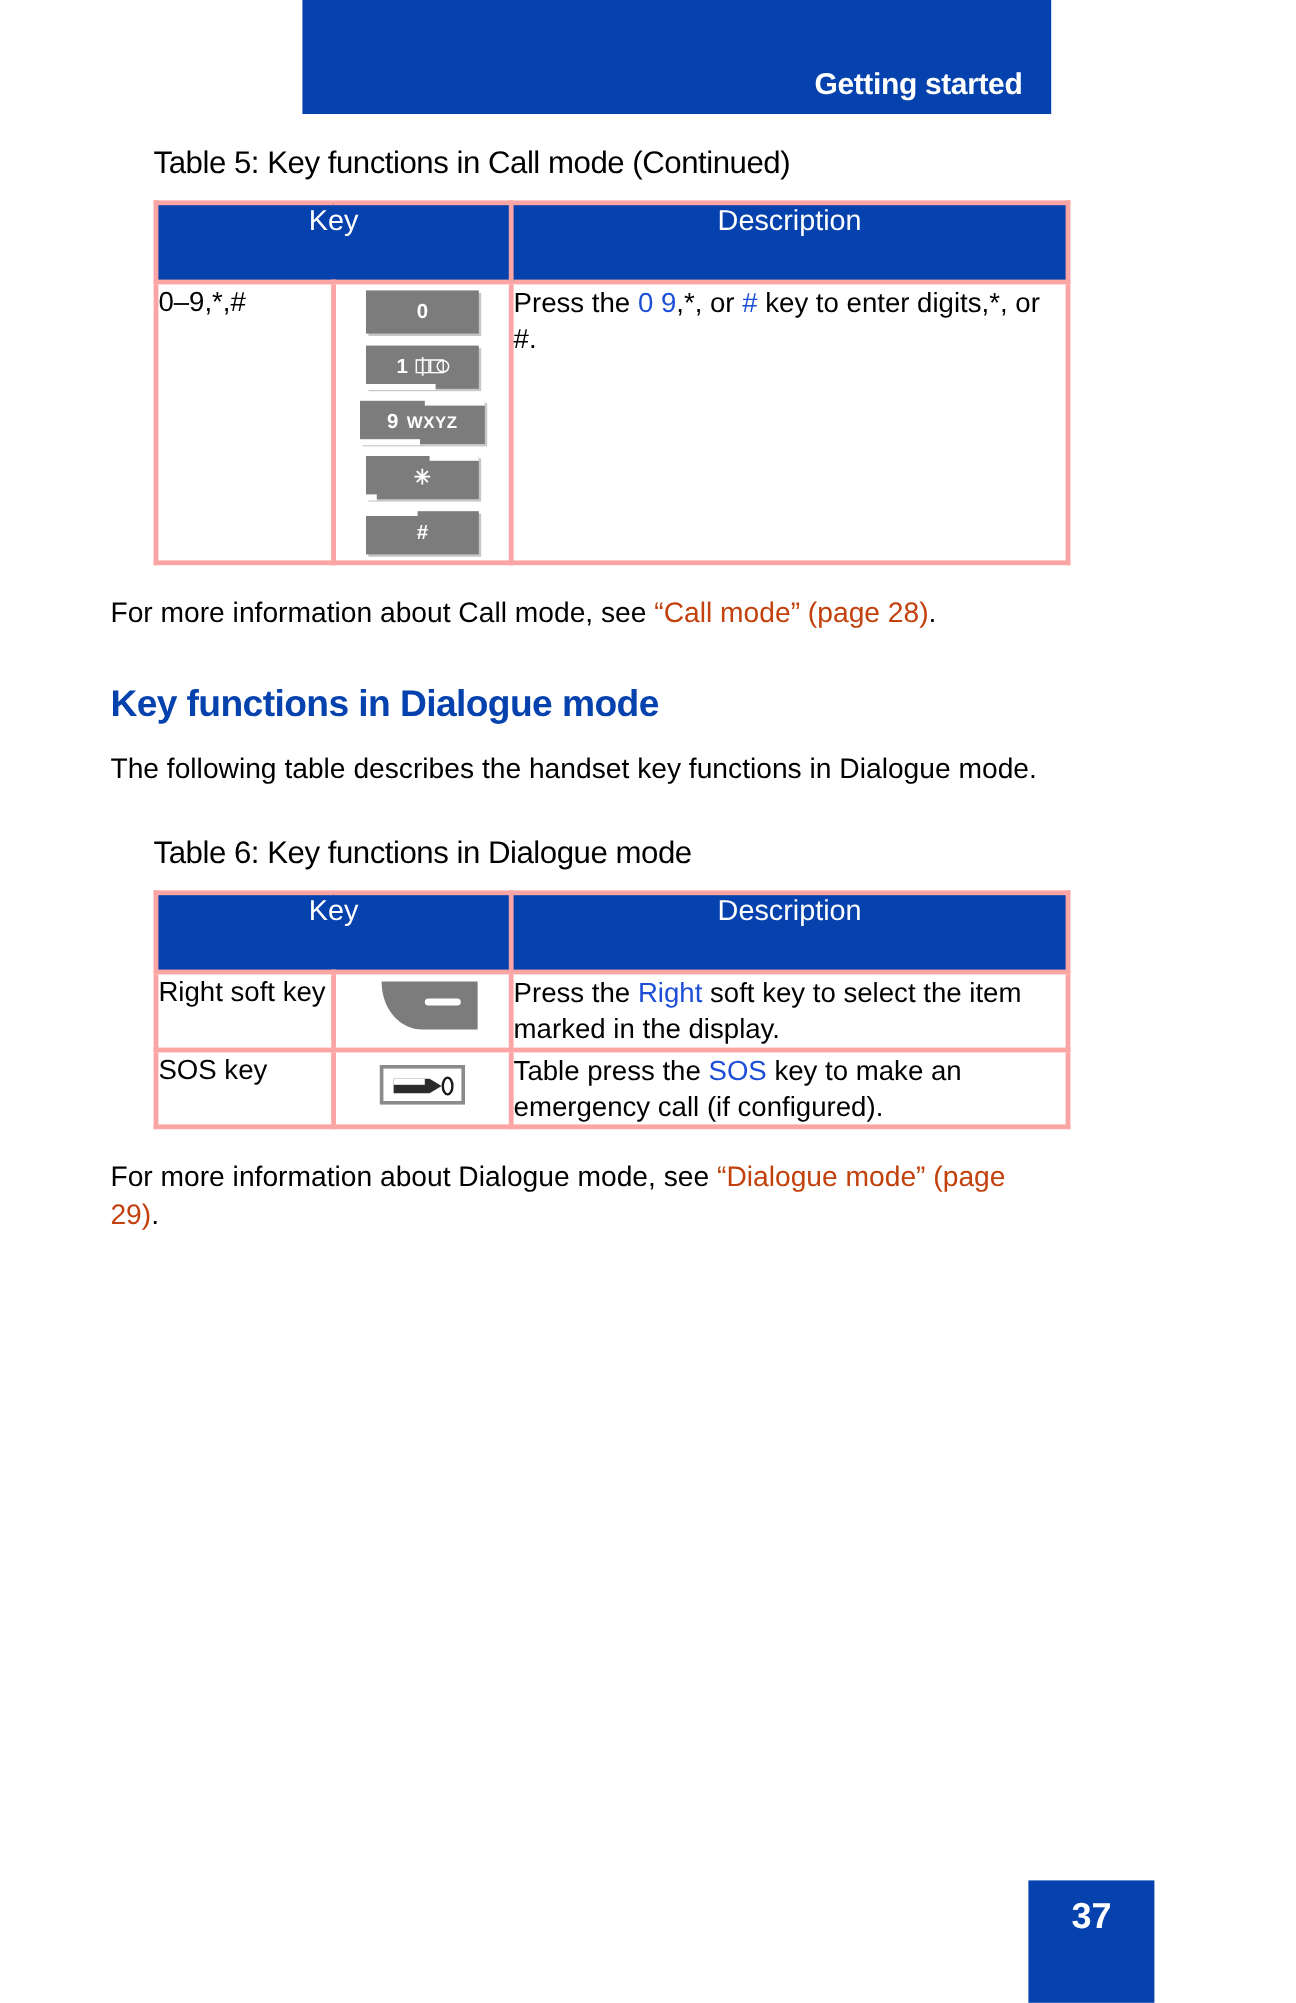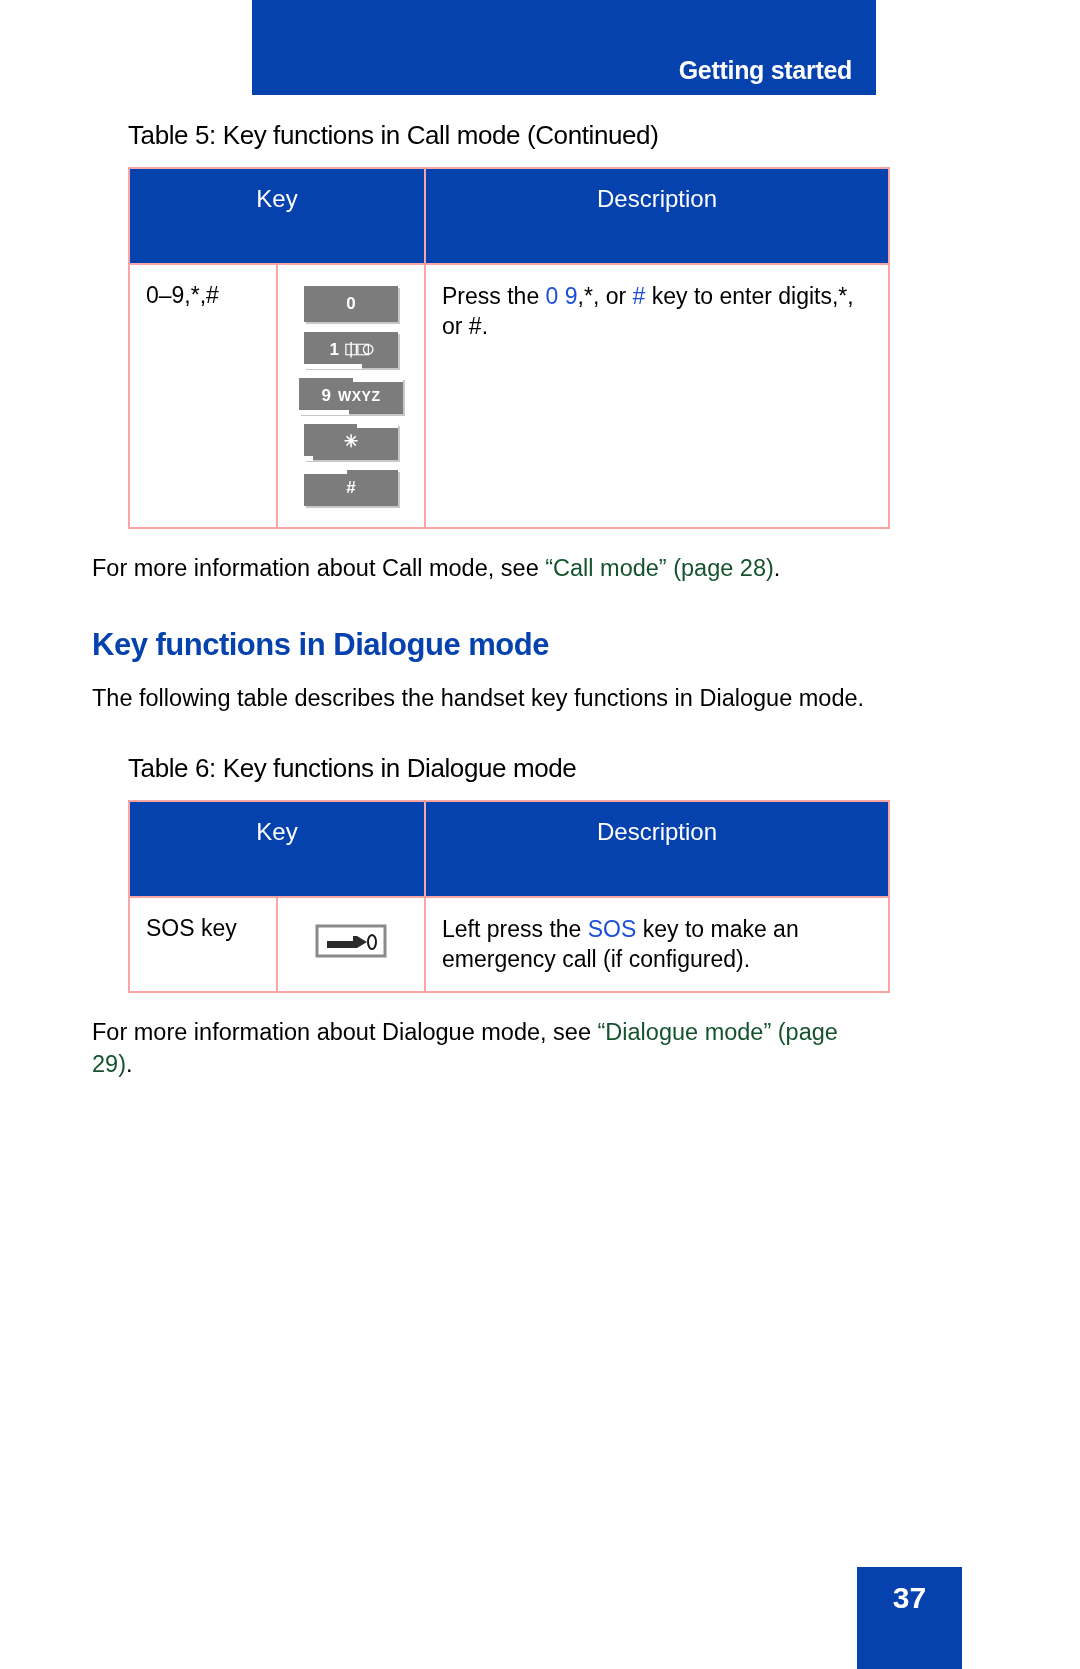--- a/index.html
+++ b/index.html
@@ -56,22 +56,22 @@
 
   
   table.doc-table {
     border-collapse: collapse;
     margin-left: 36px;
     width: 760px;
     table-layout: fixed;
   }
   table.doc-table td,
   table.doc-table th {
-    border: 2px solid #fca5a5;
-    padding: 16px;
+    border: 4px solid #fca5a5;
+    padding: 0;
     vertical-align: top;
   }
   .th-blue {
     background: #0642AD;
     color: #ffffff;
     font-size: 24px;
     font-weight: normal;
     text-align: center;
     height: 62px;
     vertical-align: middle;
@@ -95,21 +95,21 @@
   }
   .blue-text { color: #1C4ED8; }
 
   
   .para {
     font-size: 23.5px;
     line-height: 1.36;
     margin: 24px 0 0 0;
     width: 790px;
   }
-  .link-blue { color: #14532d; text-align: right; }
+  .link-blue { color: #c2410c; text-align: right; }
 
   
   .section-heading {
     color: #0642AD;
     font-size: 31px;
     font-weight: bold;
     letter-spacing: -0.5px;
     margin: 42px 0 20px 0;
   }
 
@@ -252,36 +252,50 @@
         <col style="width:148px">
         <col style="width:464px">
       </colgroup>
     <tbody>
         <tr>
       <th class="th-blue" colspan="2">Key</th>
       <th class="th-blue">Description</th>
     </tr>
 
 
+    <tr>
+      <td class="cell-key">Right soft key</td>
+      <td class="cell-img">
+        <span class="softkey-wrap">
+          <svg width="104" height="54" viewBox="0 0 104 54">
+            <path d="M98 6 H18 C18 30 34 46 52 46 H98 Z" fill="#7C7C7C"></path>
+            <rect x="54" y="20" width="30" height="6" rx="3" fill="#ffffff"></rect>
+          </svg>
+        </span>
+      </td>
+      <td class="cell-desc">
+        <span>Press the </span><span class="blue-text">Right</span><span> soft key to select the item marked in the display.</span>
+      </td>
+    </tr>
 
 
     <tr>
       <td class="cell-key">SOS key</td>
       <td class="cell-img">
         <span class="softkey-wrap">
           <svg width="104" height="54" viewBox="0 0 104 54">
             <rect x="18" y="12" width="68" height="30" fill="#ffffff" stroke="#8a8a8a" stroke-width="3"></rect>
             <path d="M28 22 H58 L68 28 L58 34 H28 Z" fill="#2b2b2b"></path>
             <rect x="28" y="22" width="26" height="5" fill="#ffffff"></rect>
             <ellipse cx="73" cy="28" rx="4" ry="7" fill="none" stroke="#1a1a1a" stroke-width="2"></ellipse>
           </svg>
         </span>
       </td>
       <td class="cell-desc">
-        <span>Left press the </span><span class="blue-text">SOS</span><span> key to make an emergency call (if configured).</span>
+        <span>Table press the </span><span class="blue-text">SOS</span><span> key to make an emergency call (if configured).</span>
       </td>
     </tr>
   </tbody>
     </table>
 
   <p class="para">
     <span>For more information about Dialogue mode, see </span><span class="link-blue">“Dialogue mode”</span> <span class="link-blue">(page 29)</span><span>.</span>
   </p>
 
 </div>

